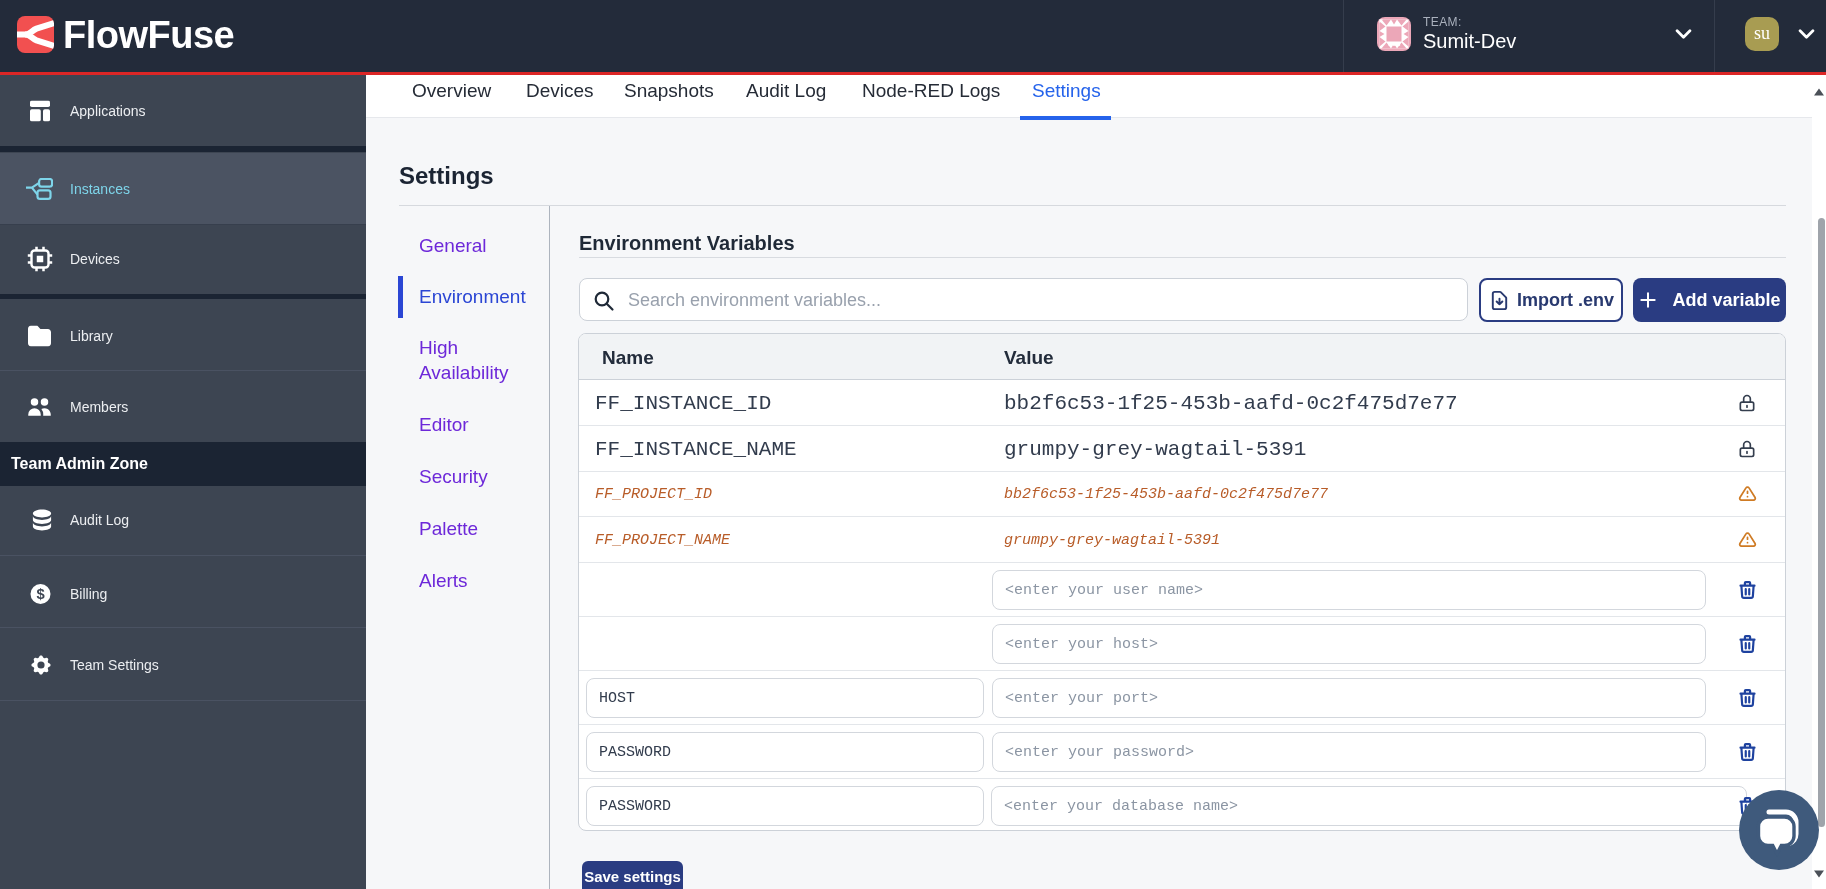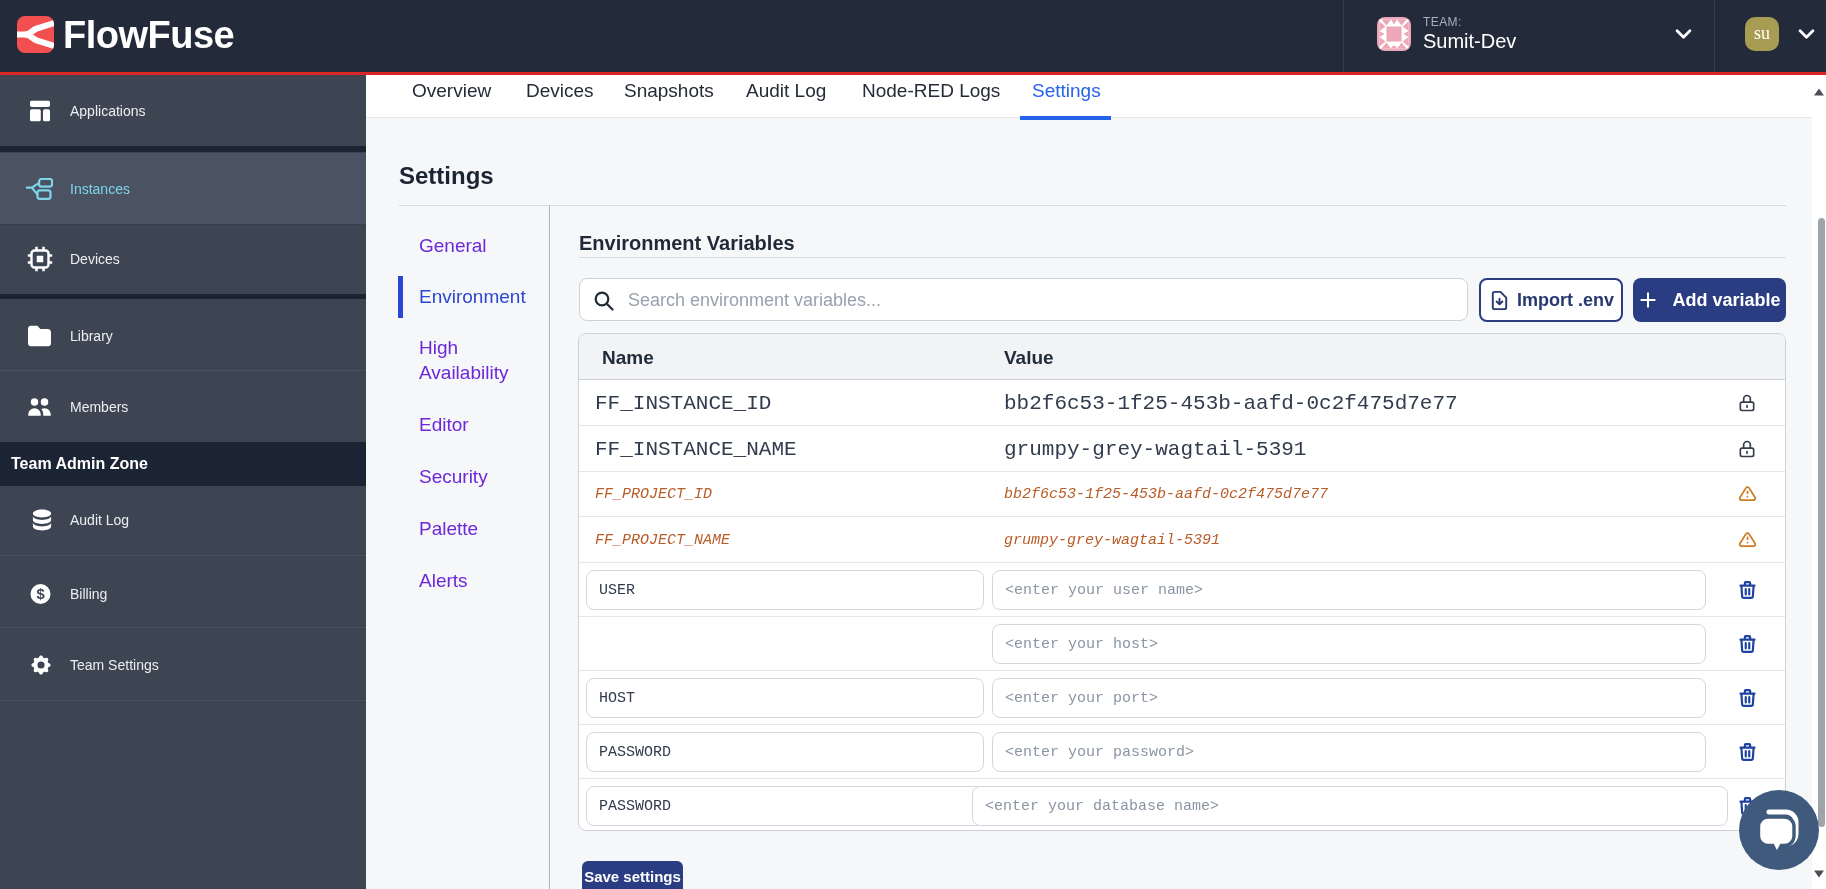--- a/index.html
+++ b/index.html
@@ -247,23 +247,20 @@
       </svg>
 </div>
 <div class="trow" style="top:183px;height:46px">
 <span class="morange cellname">FF_PROJECT_NAME</span>
 <span class="morange cellval">grumpy-grey-wagtail-5391</span>
 <svg class="cellico" style="left:1158px" width="21" height="21" viewBox="0 0 24 24" fill="none" stroke="#cf7b24" stroke-width="2" stroke-linecap="round" stroke-linejoin="round">
         <path d="M12 9v2m0 4h.01M5.07 19h13.86c1.54 0 2.5-1.67 1.73-3L13.73 5c-.77-1.33-2.69-1.33-3.46 0L3.34 16c-.77 1.33.19 3 1.73 3z"></path>
       </svg>
 </div>
 <div class="trow" style="top:229px;height:54px">
-  <div class="inp" style="left:7px;width:398px">
-        <span style="color:#323c4d">USER</span>
-      </div>
   <div class="inp" style="left:413px;width:714px">
         <span style="color:#8b95a3">&lt;enter your user name&gt;</span>
       </div>
   <svg class="cellico" style="left:1158px" width="21" height="21" viewBox="0 0 24 24" fill="none" stroke="#1e429f" stroke-width="2.5" stroke-linecap="round" stroke-linejoin="round">
         <path d="M19 7l-.867 12.142A2 2 0 0116.138 21H7.862a2 2 0 01-1.995-1.858L5 7m5 4v6m4-6v6m1-10V4a1 1 0 00-1-1h-4a1 1 0 00-1 1v3M4 7h16"></path>
       </svg>
 </div>
 <div class="trow" style="top:283px;height:54px">
   <div class="inp" style="left:413px;width:714px">
         <span style="color:#8b95a3">&lt;enter your host&gt;</span>
@@ -291,21 +288,21 @@
         <span style="color:#8b95a3">&lt;enter your password&gt;</span>
       </div>
   <svg class="cellico" style="left:1158px" width="21" height="21" viewBox="0 0 24 24" fill="none" stroke="#1e429f" stroke-width="2.5" stroke-linecap="round" stroke-linejoin="round">
         <path d="M19 7l-.867 12.142A2 2 0 0116.138 21H7.862a2 2 0 01-1.995-1.858L5 7m5 4v6m4-6v6m1-10V4a1 1 0 00-1-1h-4a1 1 0 00-1 1v3M4 7h16"></path>
       </svg>
 </div>
 <div class="trow" style="top:445px;height:53px;border-bottom:none">
   <div class="inp" style="left:7px;width:398px">
         <span style="color:#323c4d">PASSWORD</span>
       </div>
-  <div class="inp" style="left:393px;width:756px">
+  <div class="inp" style="left:412px;width:756px">
         <span style="color:#8b95a3">&lt;enter your database name&gt;</span>
       </div>
   <svg class="cellico" style="left:1158px" width="21" height="21" viewBox="0 0 24 24" fill="none" stroke="#1e429f" stroke-width="2.5" stroke-linecap="round" stroke-linejoin="round">
         <path d="M19 7l-.867 12.142A2 2 0 0116.138 21H7.862a2 2 0 01-1.995-1.858L5 7m5 4v6m4-6v6m1-10V4a1 1 0 00-1-1h-4a1 1 0 00-1 1v3M4 7h16"></path>
       </svg>
 </div>
 </div>
 <div id="savebtn">Save settings</div>
 
 <div id="sbtrack"></div>

